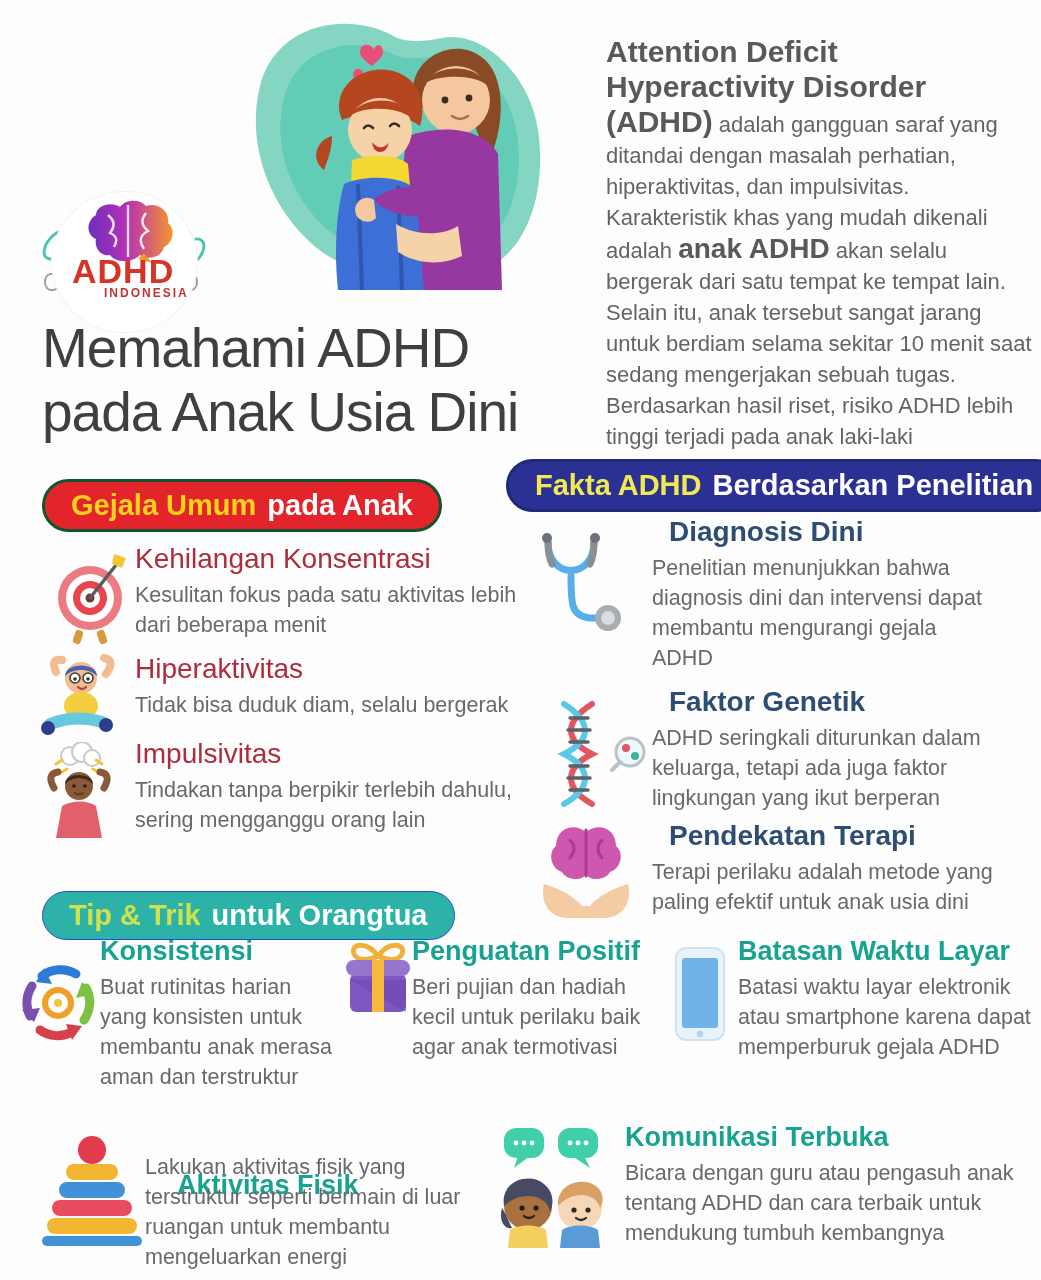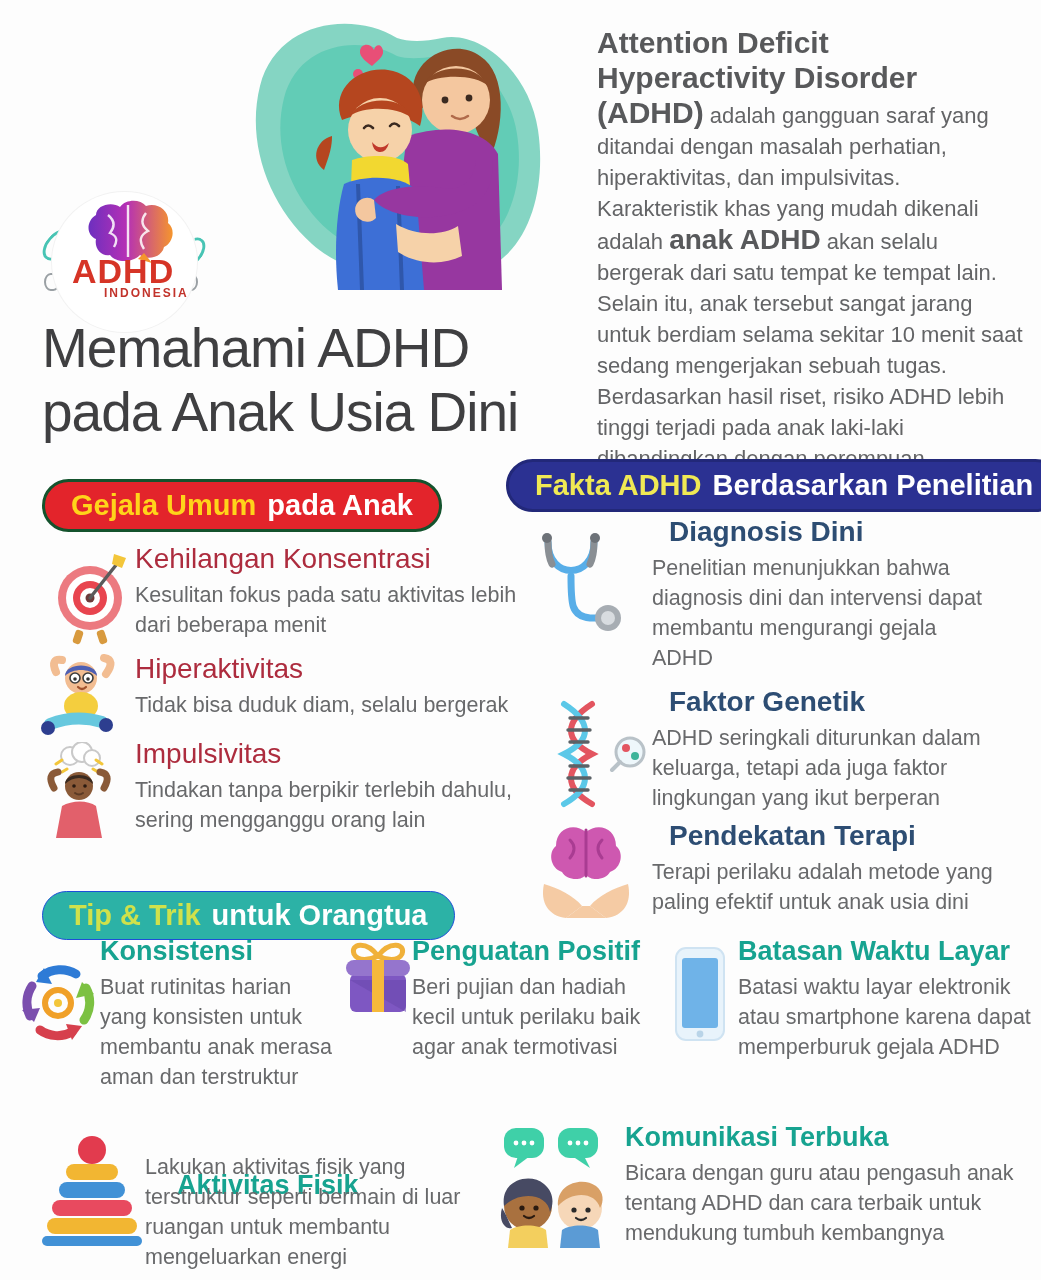--- a/index.html
+++ b/index.html
@@ -93,21 +93,21 @@
 
     <path d="M106,152 C122,146 152,146 162,156 L166,200 L104,204 Z" fill="#f2d830"></path>
     <path d="M98,176 C120,166 158,168 170,182 L178,282 L92,282 C88,244 90,204 98,176 Z" fill="#3d6fd6"></path>
     <path d="M112,176 L116,282 M152,178 L156,282" stroke="#2f57ab" stroke-width="4" fill="none"></path>
 
     <path d="M246,152 C250,188 226,204 196,208 C170,212 140,206 128,192 C140,178 174,176 196,180 C216,184 228,172 230,152 Z" fill="#9737a0"></path>
     <path d="M128,192 a12,12 0 1 0 2,18 Z" fill="#f4c79f"></path>
     <path d="M150,216 C170,228 196,228 212,218 L216,248 C196,258 170,256 152,244 Z" fill="#f6d2a9"></path>
   </svg>
 
-  <p class="abs intro" style="margin:0;">
+  <p class="abs intro" style="margin:9px;">
     <b>Attention Deficit</b><br>
     <b>Hyperactivity Disorder</b><br>
     <b>(ADHD)</b><span> adalah gangguan saraf yang ditandai dengan masalah perhatian, hiperaktivitas, dan impulsivitas. Karakteristik khas yang mudah dikenali adalah </span><span class="b4">anak ADHD</span><span> akan selalu bergerak dari satu tempat ke tempat lain. Selain itu, anak tersebut sangat jarang untuk berdiam selama sekitar 10 menit saat sedang mengerjakan sebuah tugas. Berdasarkan hasil riset, risiko ADHD lebih tinggi terjadi pada anak laki-laki dibandingkan dengan perempuan.</span>
   </p>
 
   <div class="abs main-title">
     <span>Memahami ADHD</span><br>
     <span>pada Anak Usia Dini</span>
   </div>
 

